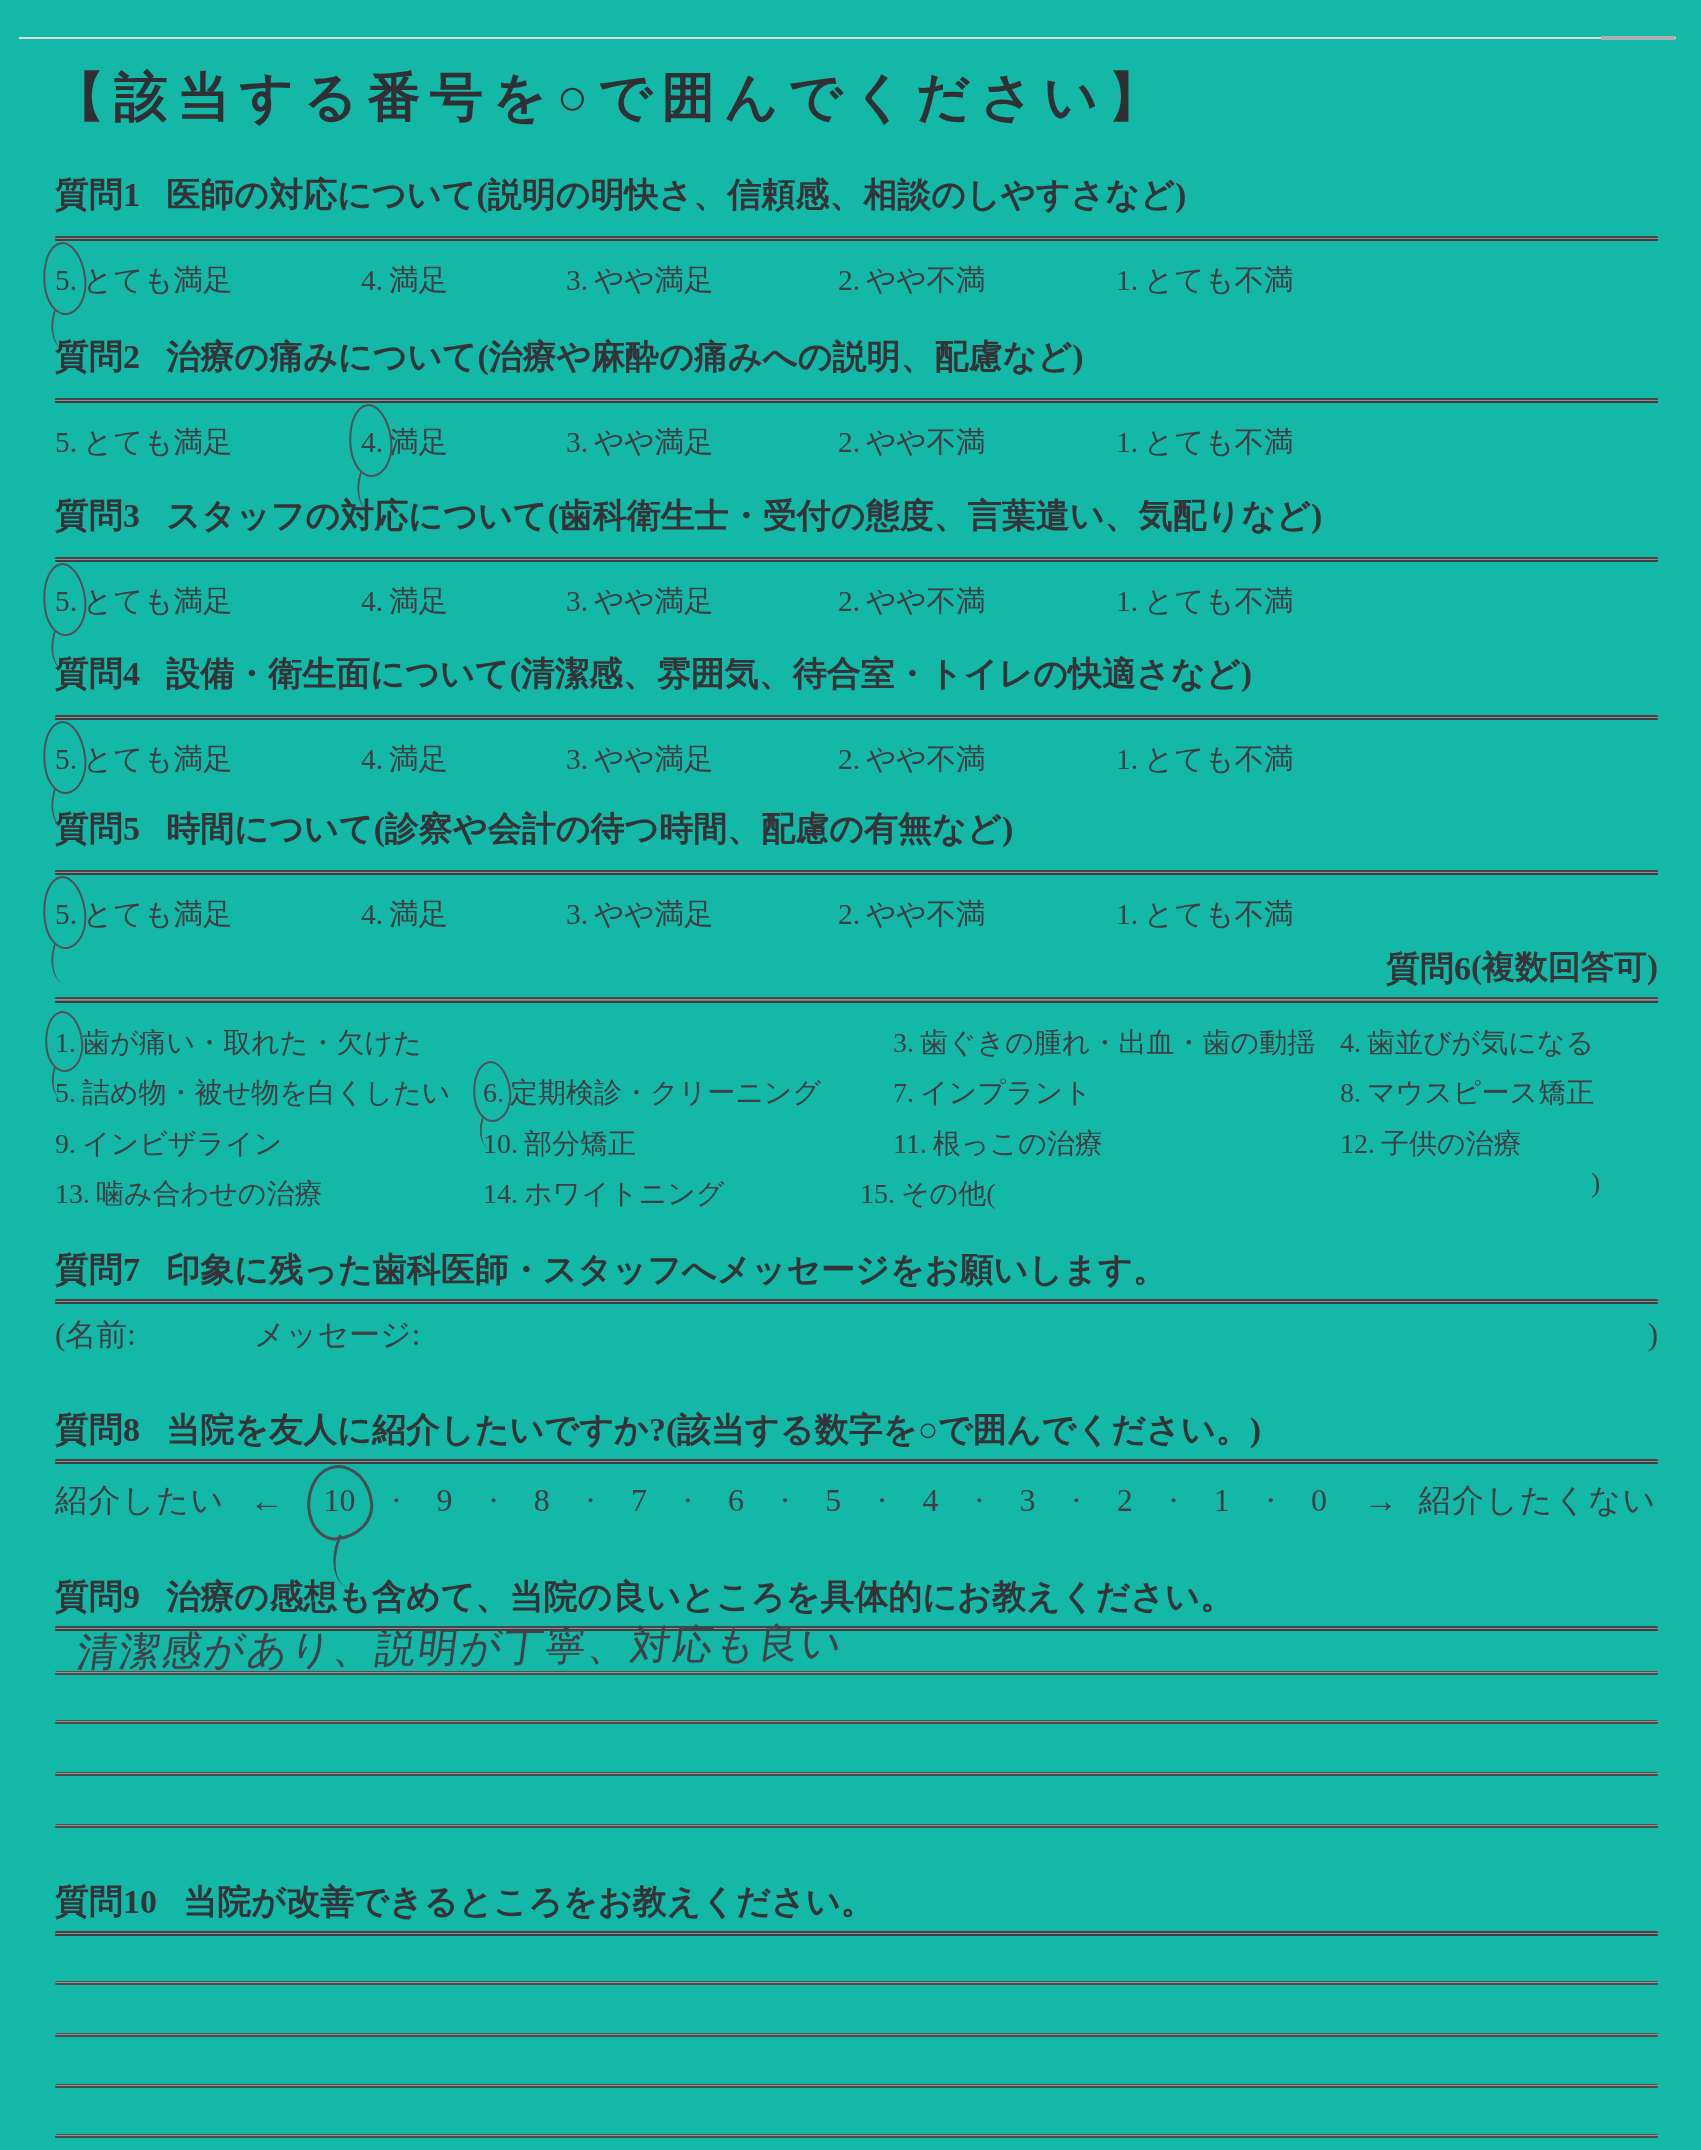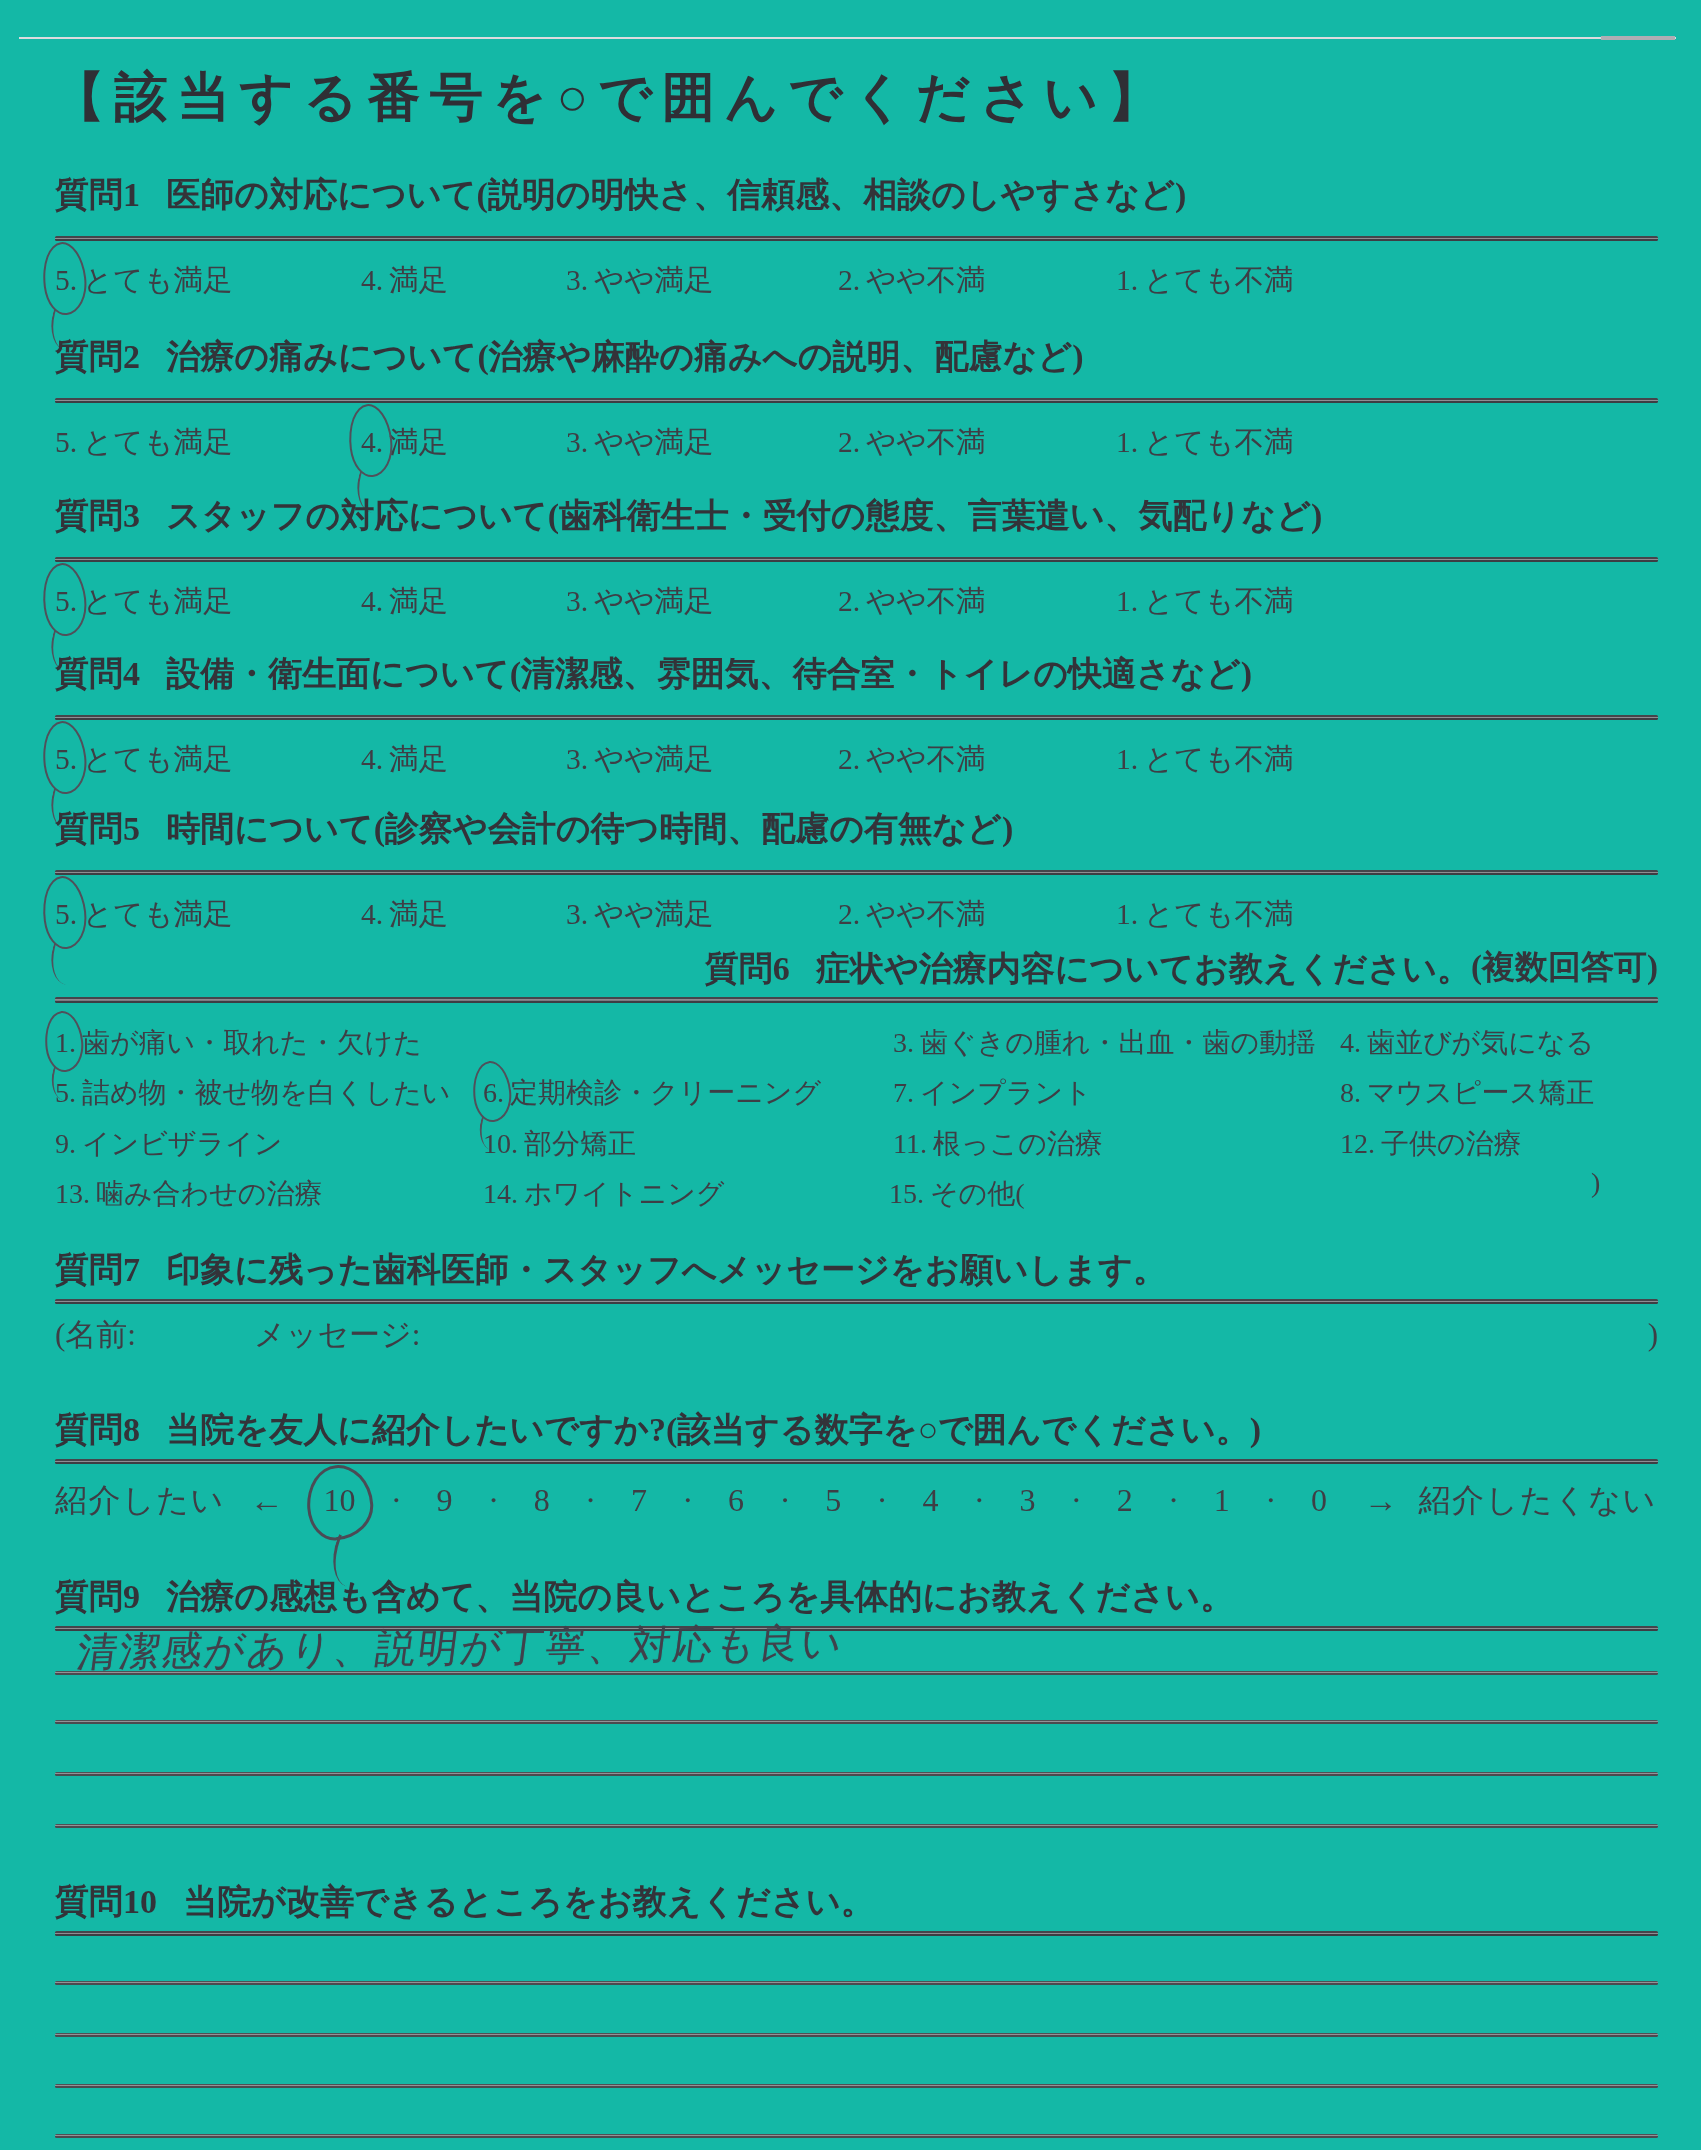--- a/index.html
+++ b/index.html
@@ -170,40 +170,39 @@
       <span class="opt" style="left:511px"><span class="onum">3.</span><span>やや満足</span></span>
       <span class="opt" style="left:783px"><span class="onum">2.</span><span>やや不満</span></span>
       <span class="opt" style="left:1061px"><span class="onum">1.</span><span>とても不満</span></span>
     </div>
   </section>
 
   <section class="sec" style="top:945px">
     <div class="q6-head">
       <h2 class="qtitle">
         <span class="qnum">質問6</span>
-        <span class="qtext">症状や治療内容についてお教えください。</span>
       </h2>
       <span class="q6-note">(複数回答可)</span>
     </div>
     <div class="rule"></div>
     <div class="q6-grid">
       <span class="q6item" style="left:0;top:5.9px"><span class="onum circled">1.</span><span>歯が痛い・取れた・欠けた</span></span>
       <span class="q6item" style="left:838px;top:5.9px"><span class="onum">3.</span><span>歯ぐきの腫れ・出血・歯の動揺</span></span>
       <span class="q6item" style="left:1285px;top:5.9px"><span class="onum">4.</span><span>歯並びが気になる</span></span>
       <span class="q6item" style="left:0;top:56px"><span class="onum">5.</span><span>詰め物・被せ物を白くしたい</span></span>
       <span class="q6item" style="left:428px;top:56px"><span class="onum circled">6.</span><span>定期検診・クリーニング</span></span>
       <span class="q6item" style="left:838px;top:56px"><span class="onum">7.</span><span>インプラント</span></span>
       <span class="q6item" style="left:1285px;top:56px"><span class="onum">8.</span><span>マウスピース矯正</span></span>
       <span class="q6item" style="left:0;top:107px"><span class="onum">9.</span><span>インビザライン</span></span>
       <span class="q6item" style="left:428px;top:107px"><span class="onum">10.</span><span>部分矯正</span></span>
       <span class="q6item" style="left:838px;top:107px"><span class="onum">11.</span><span>根っこの治療</span></span>
       <span class="q6item" style="left:1285px;top:107px"><span class="onum">12.</span><span>子供の治療</span></span>
       <span class="q6item" style="left:0;top:157px"><span class="onum">13.</span><span>噛み合わせの治療</span></span>
       <span class="q6item" style="left:428px;top:157px"><span class="onum">14.</span><span>ホワイトニング</span></span>
-      <span class="q6item" style="left:834px;top:157px"><span class="onum">15.</span><span>その他(</span></span>
+      <span class="q6item" style="left:805px;top:157px"><span class="onum">15.</span><span>その他(</span></span>
       <span class="q6-close" style="left:1536px;top:157px">)</span>
     </div>
   </section>
 
   <section class="sec" style="top:1249px">
     <h2 class="qtitle">
       <span class="qnum">質問7</span>
       <span class="qtext">印象に残った歯科医師・スタッフへメッセージをお願いします。</span>
     </h2>
     <div class="rule"></div>

